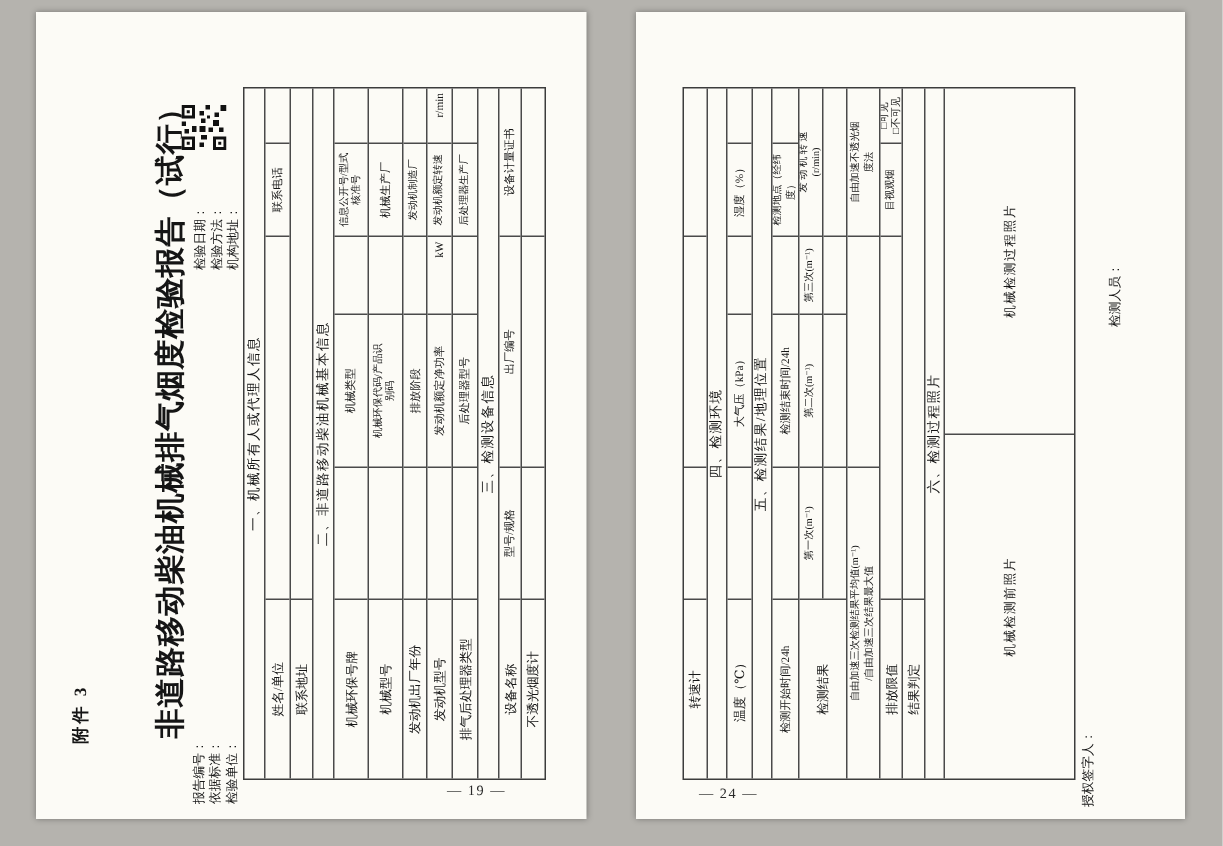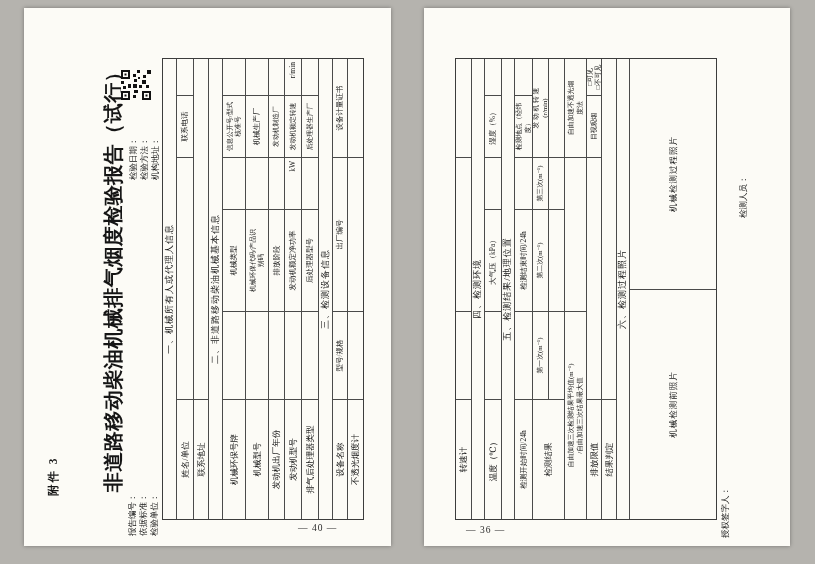--- a/index.html
+++ b/index.html
@@ -160,21 +160,21 @@
             <div class="cell lab s2" style="width: 98px;">设备计量证书</div>
           </div>
           <div class="tr" style="height: 15px;">
             <div class="cell lab" style="width: 120px;">不透光烟度计</div>
             <div class="cell val" style="width: 88px;"></div>
             <div class="cell val" style="width: 154px;"></div>
             <div class="cell val" style="width: 98px;"></div>
           </div>
         </div>
     </div>
-    <div class="pagenum">— 40 —</div>
+    <div class="pagenum">— 19 —</div>
   </div>
 
   <div class="page" id="page2">
     <div class="land">
       <div class="tbl">
           <div class="tr" style="height: 16px;">
             <div class="cell lab" style="width: 120px;">转速计</div>
             <div class="cell val" style="width: 88px;"></div>
             <div class="cell val" style="width: 154px;"></div>
             <div class="cell val" style="width: 98px;"></div>
@@ -241,16 +241,16 @@
             <div class="cell sec" style="width: 460px;">六、检测过程照片</div>
           </div>
           <div class="tr" style="height: 86px;">
             <div class="cell lab photo" style="width: 230px;">机械检测前照片</div>
             <div class="cell lab photo" style="width: 230px;">机械检测过程照片</div>
           </div>
         </div>
       <div class="sig" style="left:8px;top:296px;">授权签字人：</div>
       <div class="sig" style="left:328px;top:314px;">检测人员：</div>
     </div>
-    <div class="pagenum">— 36 —</div>
+    <div class="pagenum">— 24 —</div>
   </div>
 
 </div>
 
 </body></html>

